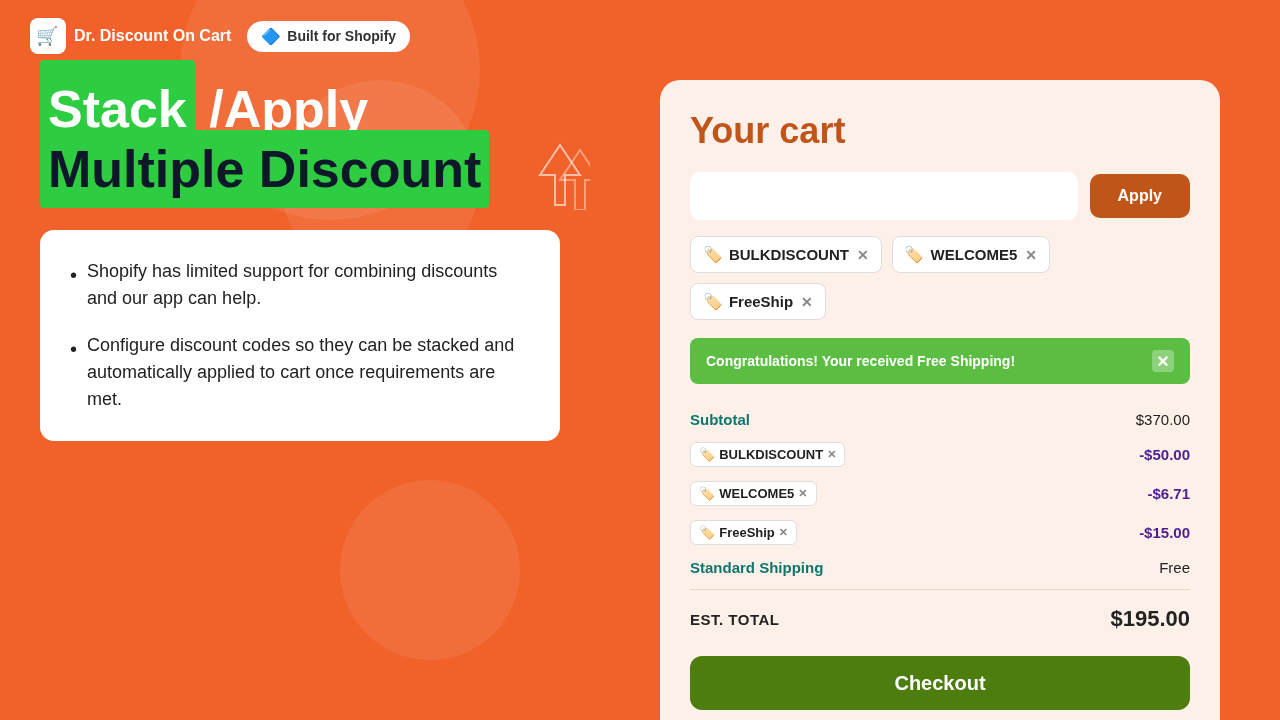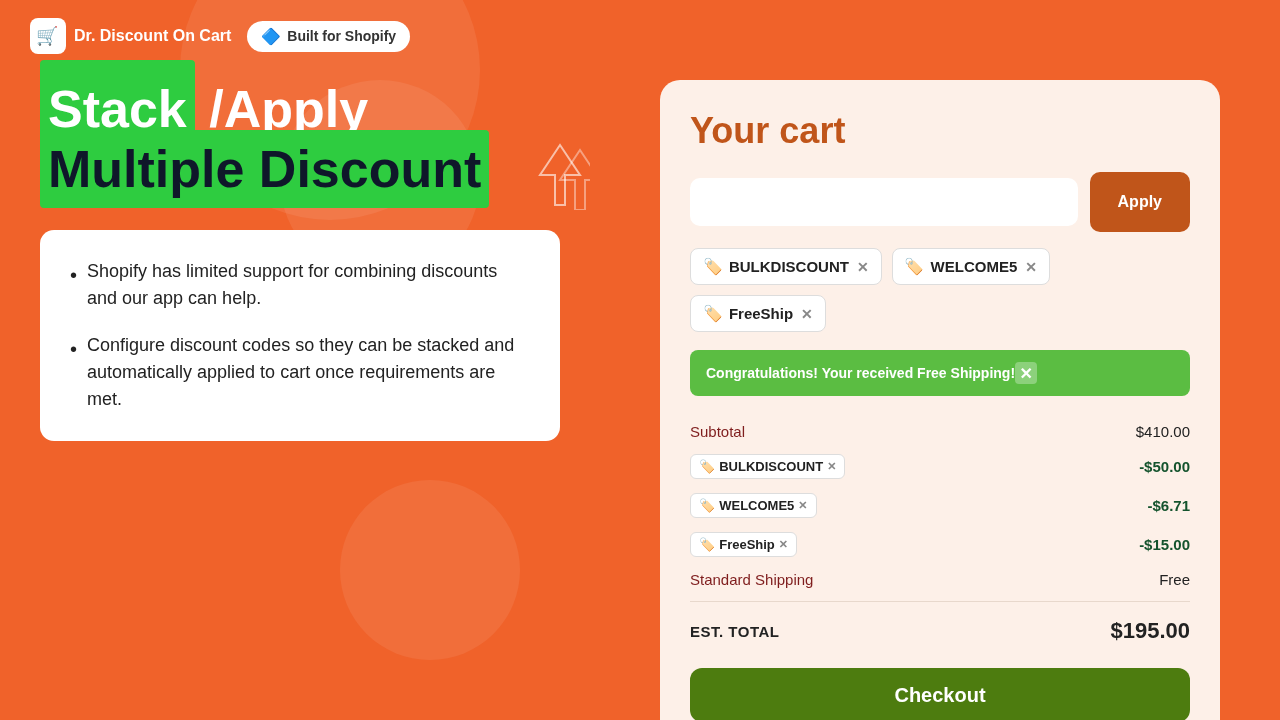--- a/index.html
+++ b/index.html
@@ -155,21 +155,21 @@
       padding: 0 14px;
       font-size: 15px;
       outline: none;
     }
     .apply-btn {
       background: #C0551A;
       color: white;
       border: none;
       border-radius: 10px;
       padding: 0 28px;
-      height: 60px;
+      height: 44px;
       font-size: 16px;
       font-weight: 700;
       cursor: pointer;
     }
 
     
     .coupon-tags-row {
       display: flex;
       gap: 10px;
       margin-bottom: 18px;
@@ -197,20 +197,21 @@
 
     
     .success-banner {
       background: #5BBD42;
       color: white;
       border-radius: 8px;
       padding: 12px 16px;
       font-size: 14px;
       font-weight: 600;
       display: flex;
+      justify-content: space-between;
       align-items: center;
       margin-bottom: 20px;
     }
     .success-close {
       color: white;
       cursor: pointer;
       font-size: 16px;
       background: rgba(255,255,255,0.3);
       border-radius: 4px;
       width: 22px;
@@ -221,23 +222,23 @@
     }
 
     
     .cart-row {
       display: flex;
       justify-content: space-between;
       align-items: center;
       padding: 7px 0;
       font-size: 15px;
     }
-    .cart-row-label { color: #7f1d1d; }
+    .cart-row-label { color: #0f766e; font-weight: bold; }
     .cart-row-value { color: #222; font-weight: 500; }
-    .cart-row-discount { color: #14532d; font-weight: 700; }
+    .cart-row-discount { color: #4c1d95; font-weight: 700; }
     .discount-tag-inline {
       background: white;
       border: 1.5px solid #ddd;
       border-radius: 6px;
       padding: 4px 8px;
       display: inline-flex;
       align-items: center;
       gap: 4px;
       font-size: 13px;
       font-weight: 700;
@@ -364,21 +365,21 @@
 
   
   <div class="success-banner">
     <span>Congratulations! Your received Free Shipping!</span>
     <div class="success-close">✕</div>
   </div>
 
   
   <div class="cart-row">
     <span class="cart-row-label">Subtotal</span>
-    <span class="cart-row-value">$410.00</span>
+    <span class="cart-row-value">$370.00</span>
   </div>
 
   <div class="cart-row">
     <div class="discount-tag-inline">
       <span>🏷️</span>
       <span>BULKDISCOUNT</span>
       <span class="discount-close-sm">✕</span>
     </div>
     <span class="cart-row-discount">-$50.00</span>
   </div>

